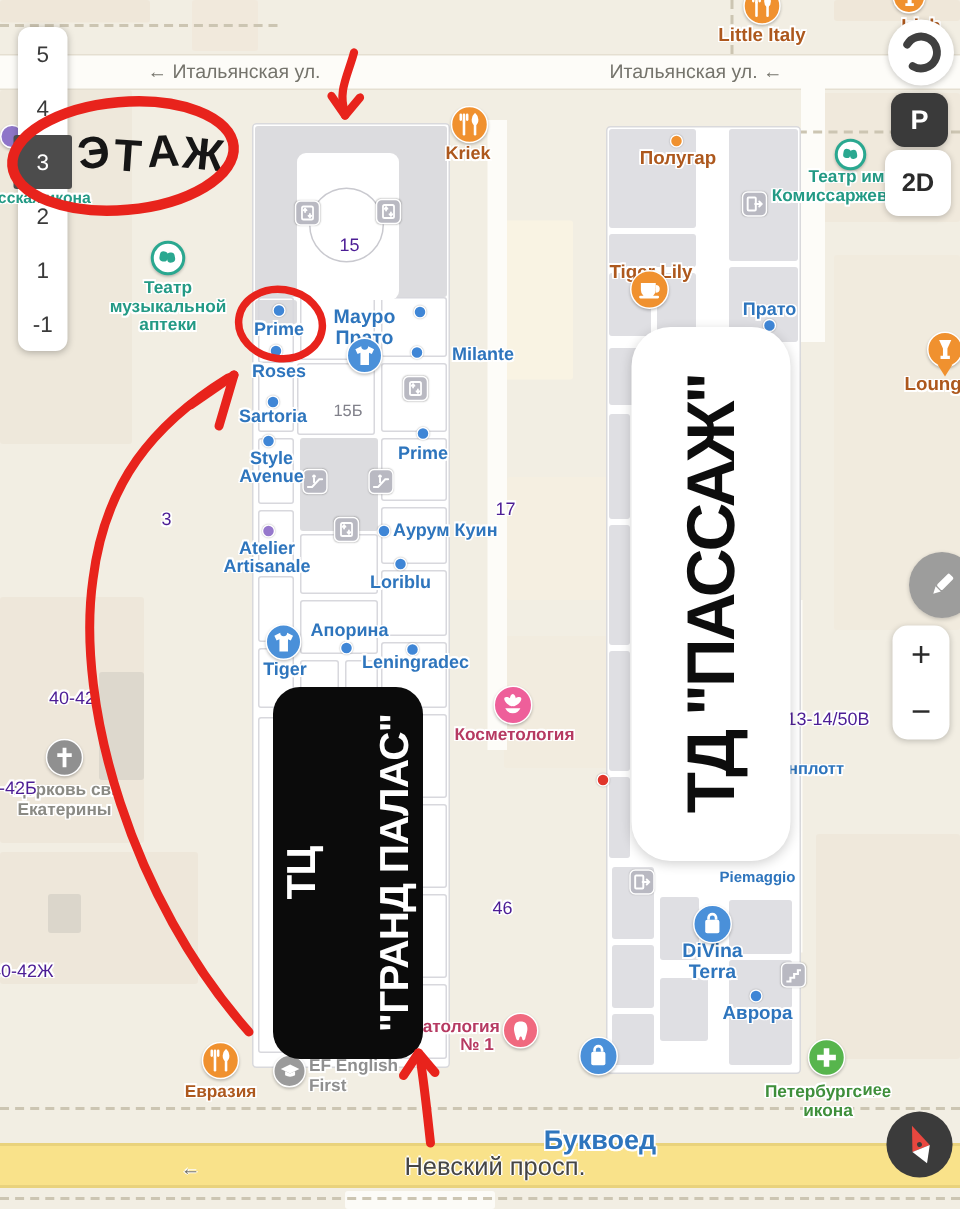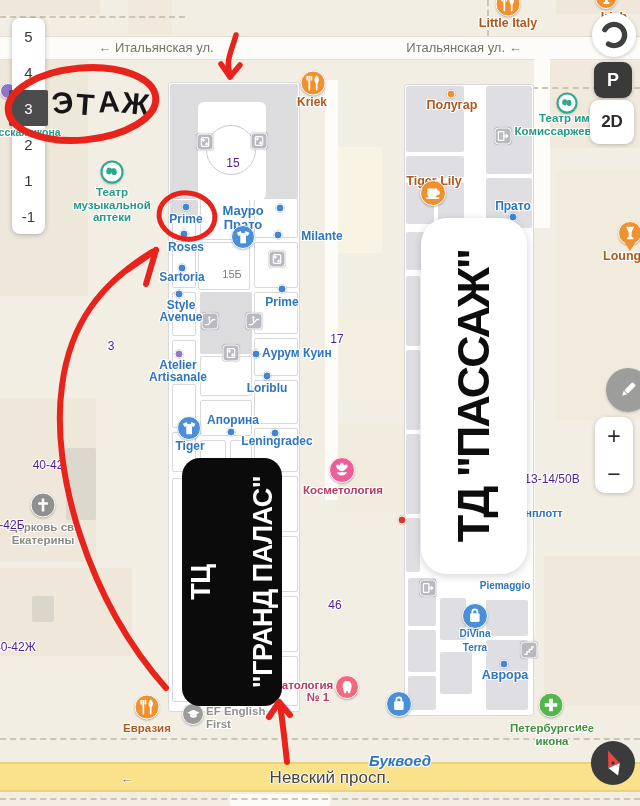--- a/index.html
+++ b/index.html
@@ -403,24 +403,24 @@
 Artisanale</div>
       <div class="lbl c-blue" style="left: 233px; top: 414px;">Апорина</div>
       <div class="lbl c-blue" style="left: 277px; top: 435px;">Leningradec</div>
       <div class="lbl c-blue" style="left: 190px; top: 440px;">Tiger</div>
       <div class="lbl c-blue" style="left: 513px; top: 200px;">Прато</div>
       <div class="lbl c-room" style="left: 232px; top: 268px;">15Б</div>
       <div class="lbl c-pink" style="left: 343px; top: 484px; font-size: 11.5px; line-height: 12.5px;">Косметология</div>
       <div class="lbl c-pink" style="left: 293px; top: 679px; font-size: 11.5px; line-height: 12.5px;">Стоматология</div>
       <div class="lbl c-pink" style="left: 318px; top: 691px; font-size: 11.5px; line-height: 12.5px;">№ 1</div>
       <div class="lbl c-blue" style="left: 505px; top: 579px; font-size: 10px; line-height: 13.5px;">Piemaggio</div>
-      <div class="lbl c-blue" style="left: 475px; top: 627px; font-size: 10px; line-height: 13.5px;">DiVina
+      <div class="lbl c-blue" style="left: 475px; top: 627px; font-size: 13px; line-height: 13.5px;">DiVina
 Terra</div>
       <div class="lbl c-blue" style="left: 505px; top: 669px; font-size: 12.5px; line-height: 13.5px;">Аврора</div>
-      <div class="lbl c-blue" style="left: 400px; top: 754px; font-size: 15px; line-height: 13.5px; font-style: italic;">Буквоед</div>
+      <div class="lbl c-blue" style="left: 400px; top: 754px; font-size: 18px; line-height: 13.5px;">Буквоед</div>
       <div class="lbl c-green" style="left: 552px; top: 722px; font-size: 11.5px; line-height: 12.5px;">Петербургские
 икона</div>
       <div class="lbl c-orangetext" style="left: 147px; top: 722px; font-size: 11.5px; line-height: 12.5px;">Евразия</div>
       <div class="lbl c-gray l" style="left: 206px; top: 705px; font-size: 11.5px; line-height: 12.5px;">EF English
 First</div>
       <div class="lbl c-orangetext" style="left: 434px; top: 175px; font-size: 12.5px; line-height: 13.5px;">Tiger Lily</div>
       <div class="lbl c-orangetext" style="left: 452px; top: 99px; font-size: 12.5px; line-height: 13.5px;">Полугар</div>
       <div class="lbl c-orangetext" style="left: 312px; top: 96px;">Kriek</div>
       <div class="lbl c-orangetext" style="left: 508px; top: 17px; font-size: 12.5px; line-height: 13.5px;">Little Italy</div>
       <div class="lbl c-orangetext" style="left: 614px; top: 11px; font-size: 12.5px; line-height: 13.5px;">Irish House</div>

